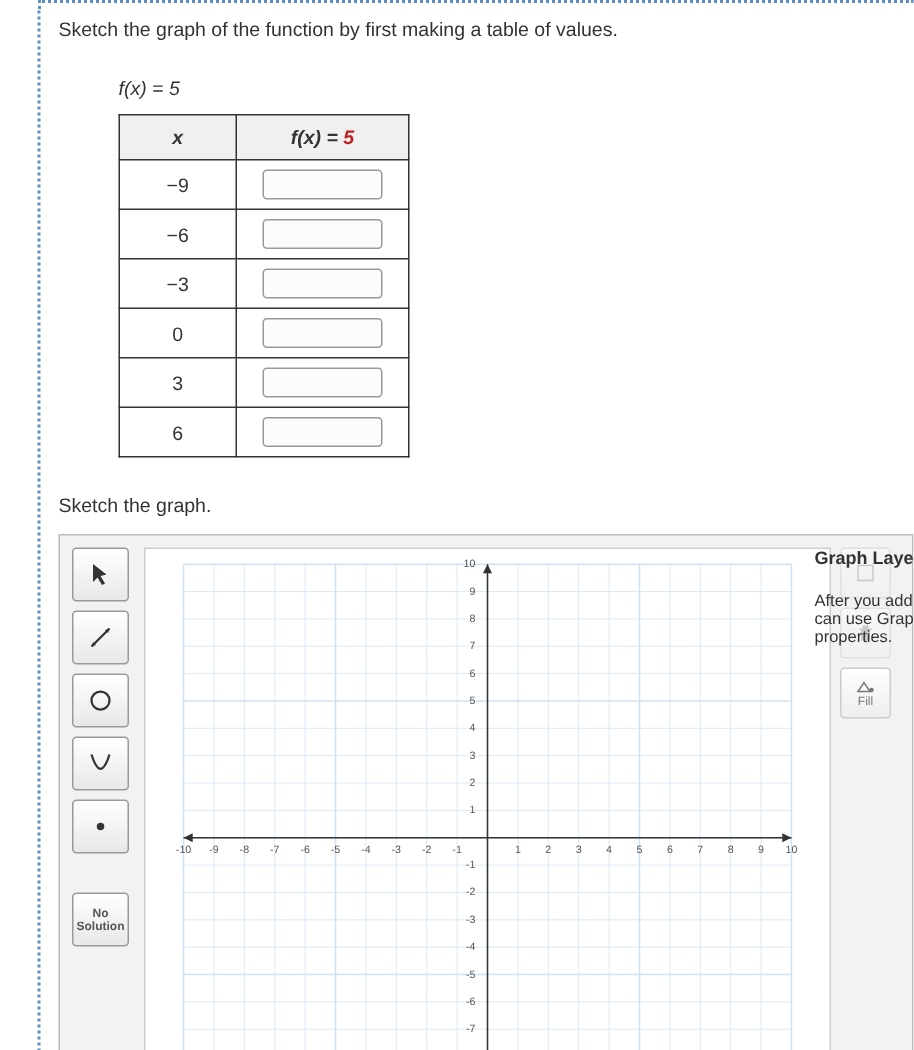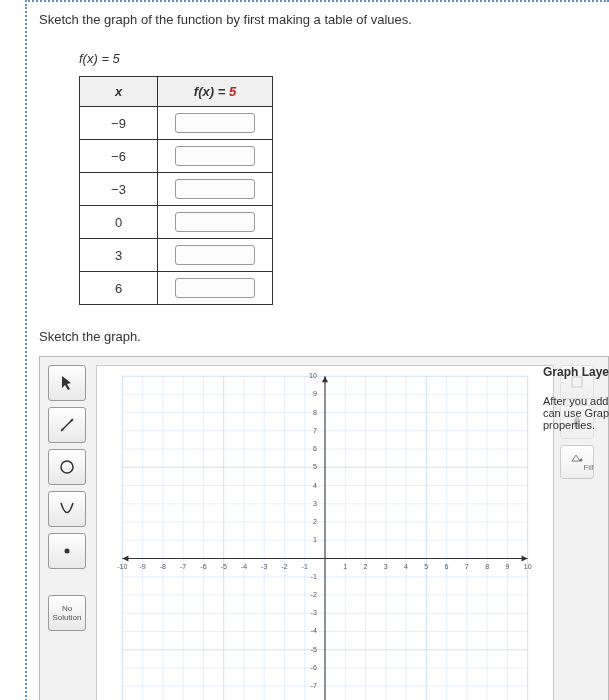--- a/index.html
+++ b/index.html
@@ -50,21 +50,21 @@
     }
     .tool-col { width: 42px; display: flex; flex-direction: column; gap: 6px; }
     .tool-btn {
       width: 38px; height: 36px; border: 1px solid #999;
       background: linear-gradient(#fff,#e8e8e8); border-radius: 3px;
       display: flex; align-items: center; justify-content: center;
       font-size: 10px; color: #333; cursor: pointer;
     }
     .tool-btn svg { display: block; }
     .tool-sep { height: 14px; }
-    .nosol { font-size: 8px; line-height: 9px; text-align: center; color: #555; }
+    .nosol { font-size: 8px; line-height: 9px; text-align: center; color: #555; font-weight: bold; }
     .graph-wrap { flex: 1; margin: 0 6px; position: relative; background: #fff; border: 1px solid #ccc; }
     .graph-svg { width: 100%; height: 100%; display: block; }
     .right-col { width: 40px; display: flex; flex-direction: column; gap: 6px; }
     .side-btn {
       width: 34px; height: 34px; border: 1px solid #ccc;
       background: linear-gradient(#fff,#eee); border-radius: 3px;
       display: flex; align-items: center; justify-content: center;
       font-size: 9px; color: #777; flex-direction: column;
     }
     .side-btn.muted { opacity: 0.45; }
@@ -265,21 +265,21 @@
       <div class="side-btn muted">
         <svg width="14" height="14" viewBox="0 0 14 14">
             <path d="M3 4 h8 v1 h-8z M4 5 h6 v7 h-6z M5 2 h4 v2 h-4z" fill="#999"></path>
           </svg>
       </div>
       <div class="side-btn">
         <svg width="14" height="10" viewBox="0 0 14 10">
             <path d="M2 8 L6 2 L10 8 Z" fill="none" stroke="#777"></path>
             <circle cx="11" cy="7" r="1.5" fill="#777"></circle>
           </svg>
-        <span style="font-size:8px;padding-left:23px;">Fill</span>
+        <span style="font-size:8px;">Fill</span>
       </div>
     </div>
 
     <div class="fake-panel">
       <div class="hd">Graph Layers</div>
       <div>After you add a</div>
       <div>can use Graph</div>
       <div>properties.</div>
     </div>
 

